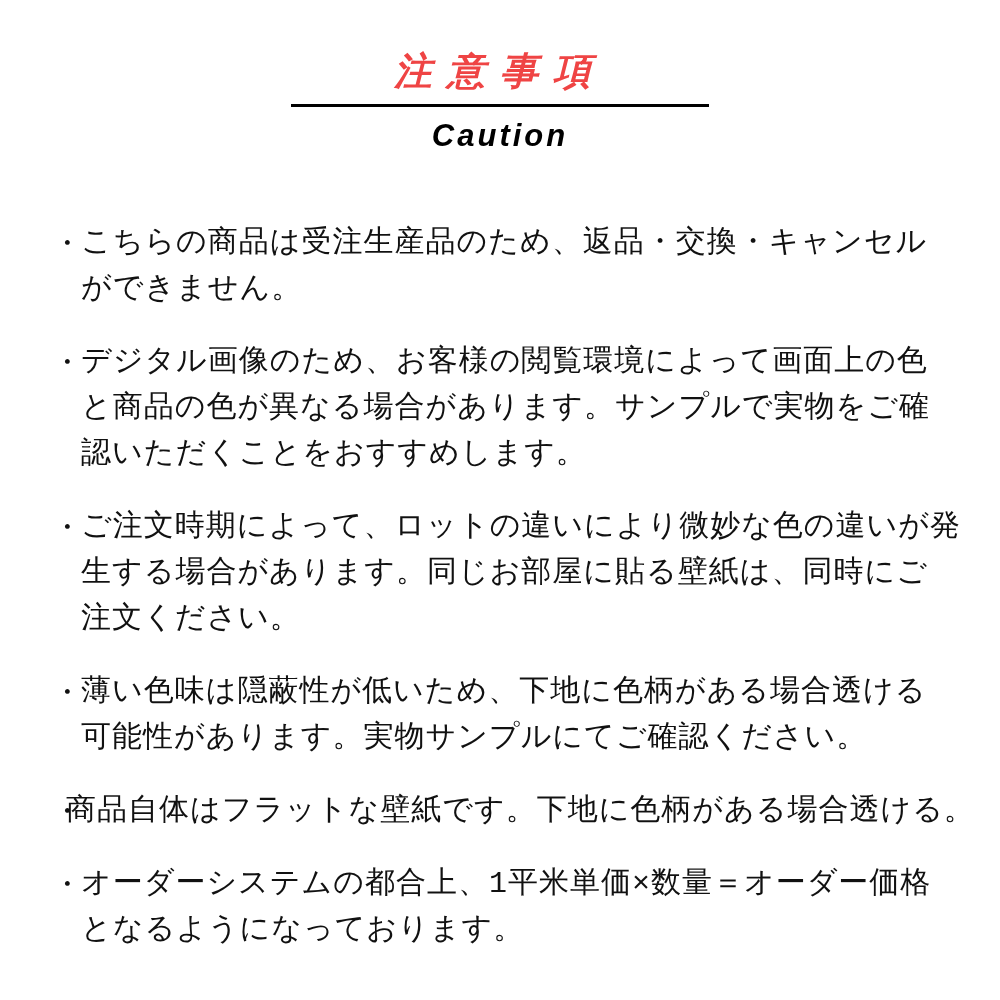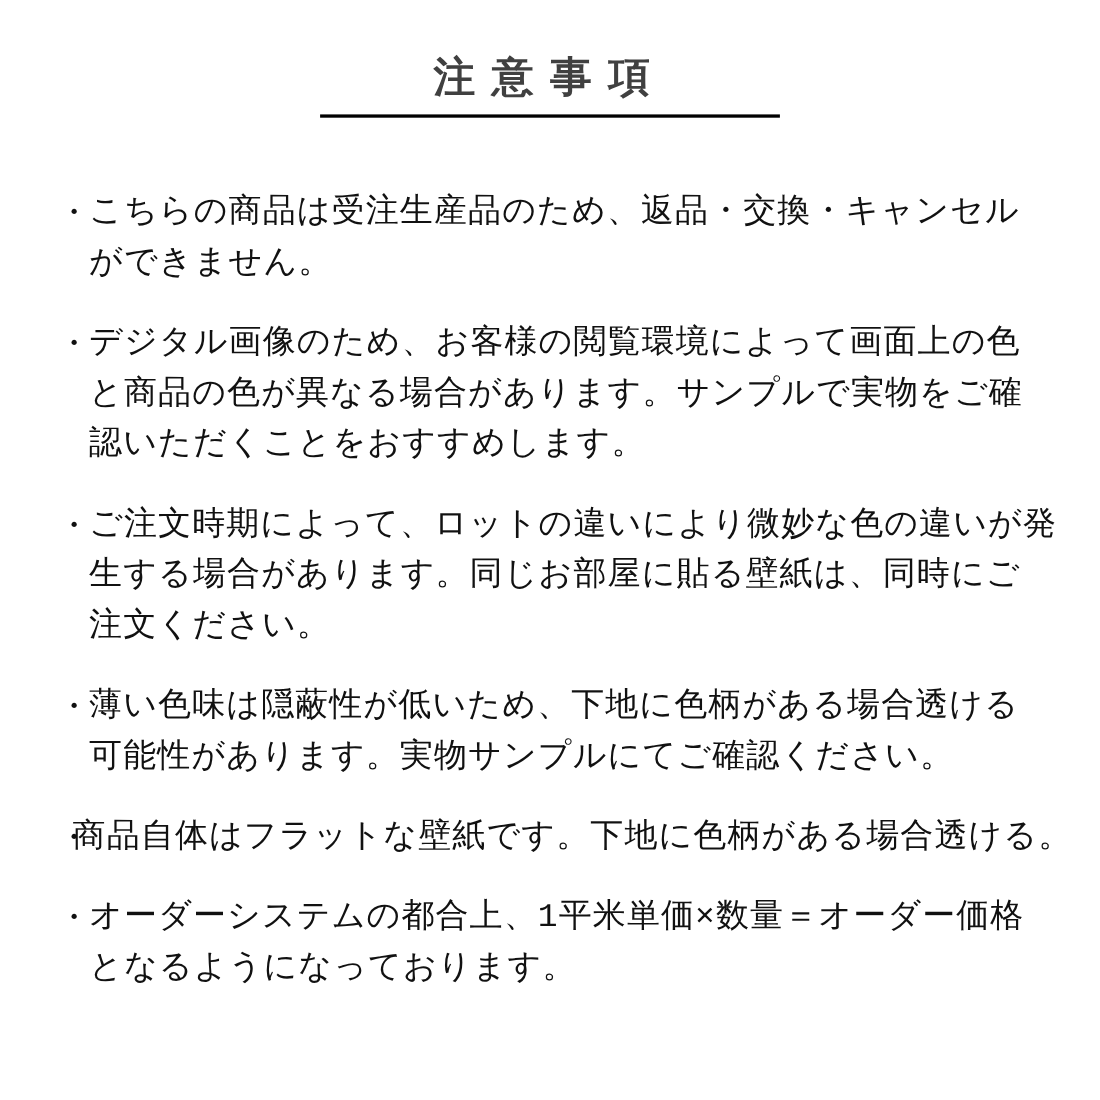--- a/index.html
+++ b/index.html
@@ -18,22 +18,23 @@
     color: #111111;
   }
   .header {
     padding-top: 48px;
     text-align: center;
   }
   .title {
     font-size: 38px;
     line-height: 46px;
     font-weight: 700;
-    color: #404040;
+    color: #ef4444;
     letter-spacing: 15px;
+    font-style: italic;
   }
   .divider {
     width: 418px;
     height: 3px;
     background: #000000;
     margin: 10px auto 9px auto;
   }
   .subtitle {
     font-size: 31px;
     line-height: 40px;
@@ -73,20 +74,21 @@
   }
 </style>
 </head>
 <body>
 
 <div class="page">
 
   <div class="header">
     <div class="title">注意事項</div>
     <div class="divider"></div>
+    <div class="subtitle">Caution</div>
   </div>
 
   <div class="caution-list">
 
     <div class="caution-item">
       <span class="bullet">・</span>
       <span class="item-text">こちらの商品は受注生産品のため、返品・交換・キャンセル
 ができません。</span>
     </div>
 

